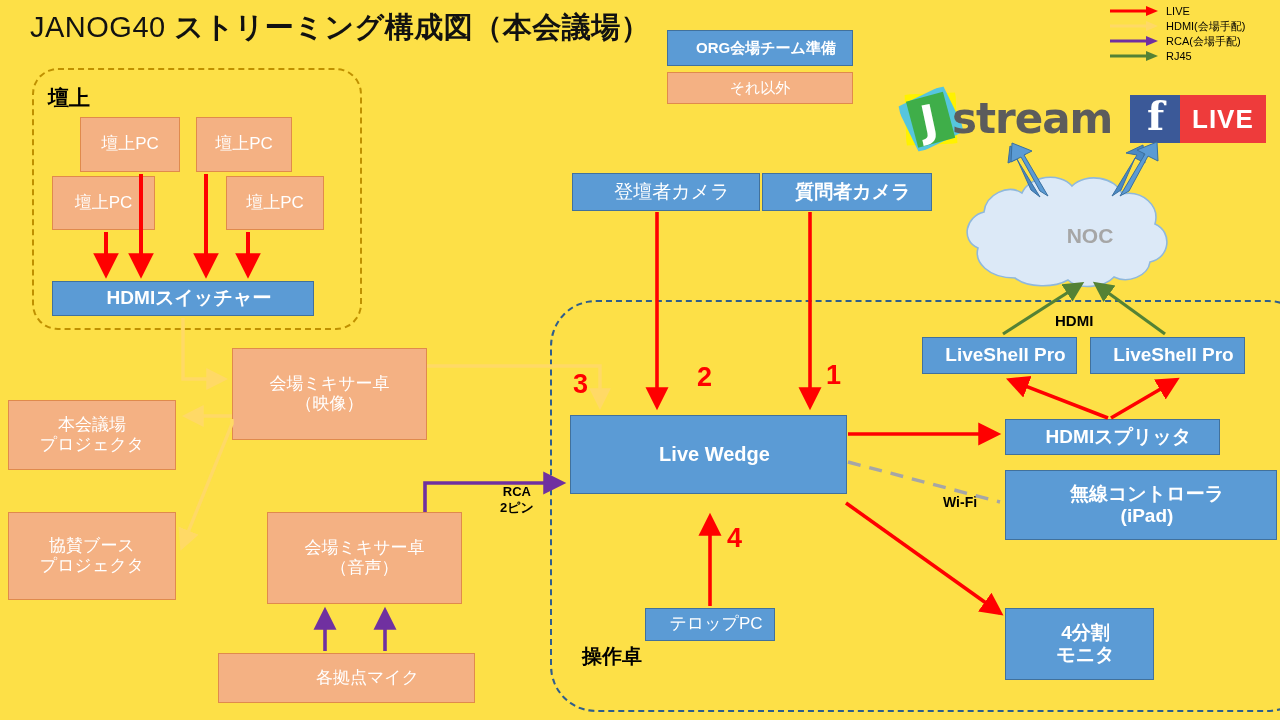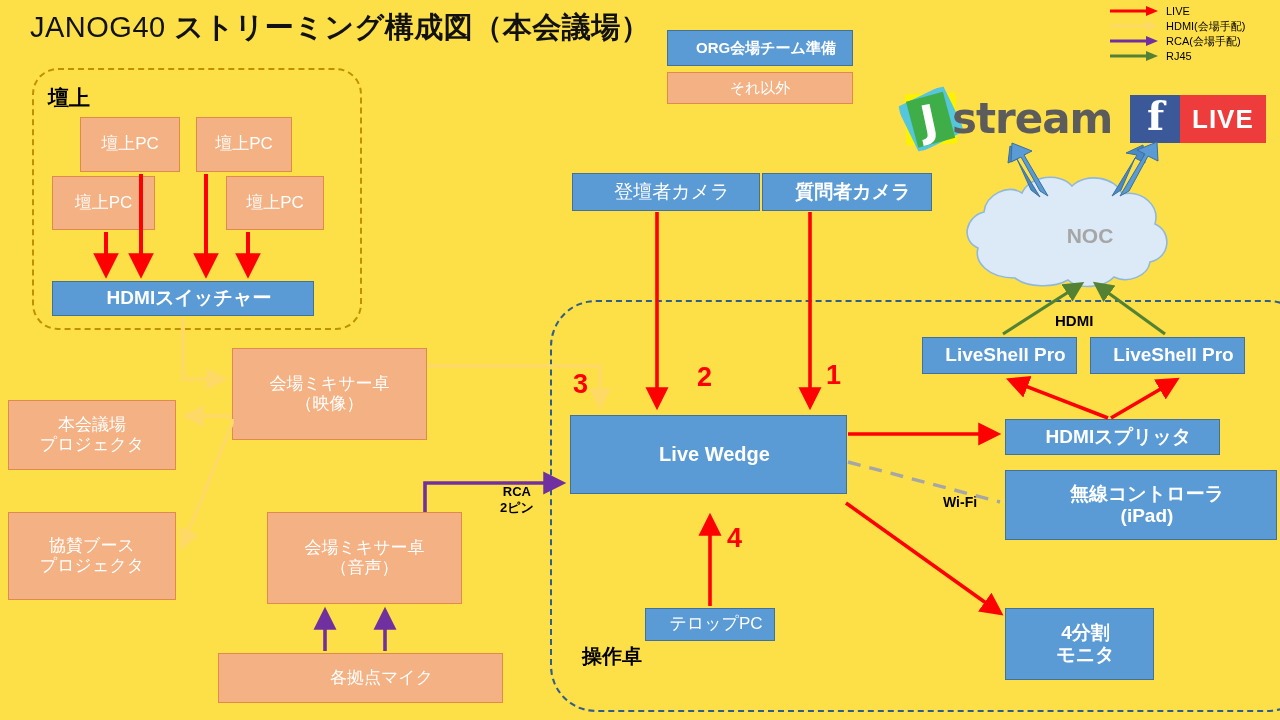--- a/index.html
+++ b/index.html
@@ -113,21 +113,21 @@
   <div class="box blue" style="left:52px;top:281px;width:262px;height:35px;font-size:19px;font-weight:700;">HDMIスイッチャー</div>
 
   <div class="box orange" style="left:232px;top:348px;width:195px;height:92px;font-size:17px;">会場ミキサー卓
 （映像）</div>
   <div class="box orange" style="left:8px;top:400px;width:168px;height:70px;font-size:17px;">本会議場
 プロジェクタ</div>
   <div class="box orange" style="left:8px;top:512px;width:168px;height:88px;font-size:17px;">協賛ブース
 プロジェクタ</div>
   <div class="box orange" style="left:267px;top:512px;width:195px;height:92px;font-size:17px;">会場ミキサー卓
 （音声）</div>
-  <div class="box orange" style="left:218px;top:653px;width:285px;height:50px;font-size:17px;padding-left:42px;">各拠点マイク</div>
+  <div class="box orange" style="left:218px;top:653px;width:257px;height:50px;font-size:17px;padding-left:42px;">各拠点マイク</div>
   <div class="lab" style="left:500px;top:484px;font-size:13px;line-height:1.25;white-space:pre-line;text-align:center;">RCA
 2ピン</div>
 
   <div class="box blue" style="left:572px;top:173px;width:188px;height:38px;font-size:19px;font-weight:400;">登壇者カメラ</div>
   <div class="box blue" style="left:762px;top:173px;width:170px;height:38px;font-size:19px;font-weight:700;">質問者カメラ</div>
   <div class="box blue" style="left:570px;top:415px;width:277px;height:79px;font-size:20px;font-weight:700;">Live Wedge</div>
   <div class="box blue" style="left:645px;top:608px;width:130px;height:33px;font-size:17px;">テロップPC</div>
 
   <div class="num" style="left:573px;top:369px;">3</div>
   <div class="num" style="left:697px;top:362px;">2</div>

